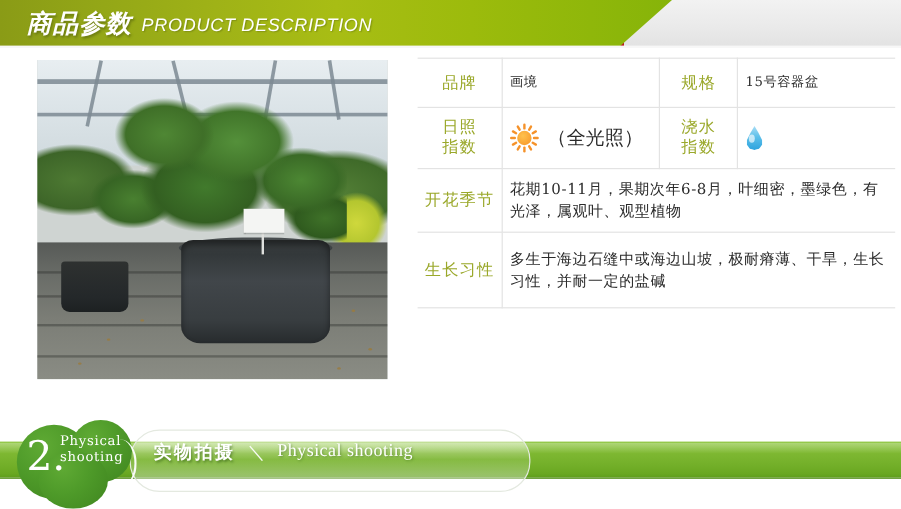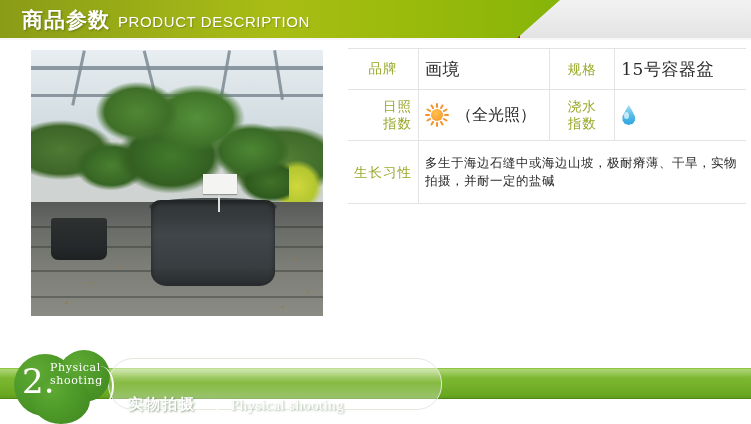--- a/index.html
+++ b/index.html
@@ -9,20 +9,21 @@
     font-family:"Liberation Sans",sans-serif;
     overflow:hidden;
     position:relative;
   }
 
   
   #header{
     position:absolute;left:0;top:0;width:751px;height:40px;
     background:#b91c1c;
     overflow:hidden;
+    font-style:italic;
   }
   #header-bar{
     position:absolute;left:0;top:0;height:40px;width:560px;
     background:linear-gradient(to right,#8a9b16 0%,#93a617 14%,#9fb217 32%,#a8bd14 50%,#9cbb0c 70%,#8fb70a 88%,#86b409 100%);
     -webkit-clip-path:polygon(0 0,560px 0,515px 40px,0 40px);
     clip-path:polygon(0 0,560px 0,515px 40px,0 40px);
   }
   #header-gray-wedge{
     position:absolute;left:520px;top:0;width:231px;height:40px;
     background:linear-gradient(to bottom,#f2f2f2 0%,#eaeaea 55%,#e2e2e2 100%);
@@ -128,21 +129,21 @@
     line-height:1.25;
   }
   .val{
     color:#2b2b2b;
     font-family:"DejaVu Serif",serif;
     font-size:12.5px;
     letter-spacing:.5px;
     line-height:1.45;
     text-align:left;
   }
-  .val-sm{font-size:17px;}
+  .val-sm{font-size:11px;}
   .w-lab{width:58px;}
   .w-val{width:134px;}
   .w-lab2{width:52px;}
 
   .icon-cell{display:flex;align-items:center;gap:7px;}
   .sun-wrap{position:relative;width:24px;height:24px;flex:0 0 24px;}
   .sun-core{position:absolute;left:6px;top:6px;width:12px;height:12px;
     border-radius:50%;background:radial-gradient(circle at 40% 35%,#ffc14d,#f79325);}
   .ray{position:absolute;left:11px;top:0;width:2px;height:24px;}
   .ray::before,.ray::after{content:"";position:absolute;left:0;width:2px;height:5px;
@@ -174,21 +175,21 @@
     background:linear-gradient(to bottom,rgba(255,255,255,.30),rgba(255,255,255,0));
   }
   #banner-pill{
     position:absolute;left:108px;top:10px;width:332px;height:50px;
     border:1px solid #e4e9e0;
     border-radius:25px;
     background:linear-gradient(to bottom,rgba(255,255,255,.65) 0%,rgba(255,255,255,.10) 48%,rgba(255,255,255,.55) 100%);
   }
   #banner-text{
     position:absolute;left:128px;top:20px;height:46px;
-    display:flex;align-items:flex-end;gap:10px;z-index:4;
+    display:flex;align-items:flex-start;gap:10px;z-index:4;
   }
   #banner-cn{
     font-family:"DejaVu Sans",sans-serif;font-size:15px;font-weight:bold;color:#ffffff;
     letter-spacing:2px;text-shadow:1px 1px 2px rgba(30,70,10,.45);
   }
   #banner-sep{font-family:"DejaVu Sans",sans-serif;font-size:15px;color:#ffffff;opacity:.95;}
   #banner-en{
     font-family:Liberation Serif, serif;font-size:15px;color:#ffffff;letter-spacing:.4px;
     text-shadow:1px 1px 2px rgba(30,70,10,.40);
   }
@@ -254,27 +255,27 @@
   <div class="ph-layer" id="ph-soil"></div>
   <div class="ph-layer" id="ph-pot-rim"></div>
   <div class="ph-layer" id="ph-pot"></div>
   <div class="ph-layer" id="ph-stake"></div>
   <div class="ph-layer" id="ph-sign"></div>
 </div>
 
 <table id="spec-table">
   <tbody>
     <tr>
-      <td class="lab w-lab" style="height:40px;font-family:Liberation Serif, serif;">品牌</td>
+      <td class="lab w-lab" style="height:40px;">品牌</td>
       <td class="val val-sm">画境</td>
       <td class="lab w-lab2">规格</td>
       <td class="val val-sm last-col">15号容器盆</td>
     </tr>
     <tr>
-      <td class="lab w-lab" style="height:50px;text-align:right;">日照
+      <td class="lab w-lab" style="height:50px;">日照
 指数</td>
       <td>
         <div class="icon-cell">
           <span class="sun-wrap">
             <span class="ray" style="transform:rotate(0deg);"></span>
             <span class="ray" style="transform:rotate(30deg);"></span>
             <span class="ray" style="transform:rotate(60deg);"></span>
             <span class="ray" style="transform:rotate(90deg);"></span>
             <span class="ray" style="transform:rotate(120deg);"></span>
             <span class="ray" style="transform:rotate(150deg);"></span>
@@ -287,22 +288,26 @@
 指数</td>
       <td class="last-col">
         <div class="icon-cell">
           <span class="drop-wrap">
               <span class="drop"></span>
             </span>
         </div>
       </td>
     </tr>
     <tr>
+      <td class="lab w-lab" style="height:52px;">开花季节</td>
+      <td class="val last-col" colspan="3">花期10-11月，果期次年6-8月，叶细密，墨绿色，有光泽，属观叶、观型植物</td>
+    </tr>
+    <tr>
       <td class="lab w-lab" style="height:62px;">生长习性</td>
-      <td class="val last-col" colspan="3">多生于海边石缝中或海边山坡，极耐瘠薄、干旱，实物拍摄，并耐一定的盐碱</td>
+      <td class="val last-col" colspan="3">多生于海边石缝中或海边山坡，极耐瘠薄、干旱，生长习性，并耐一定的盐碱</td>
     </tr>
   </tbody>
 </table>
 
 <div id="banner">
   <div id="banner-bar"></div>
   <div id="banner-bar-sheen"></div>
   <div id="banner-pill"></div>
   <div id="banner-text">
     <span id="banner-cn">实物拍摄</span>

